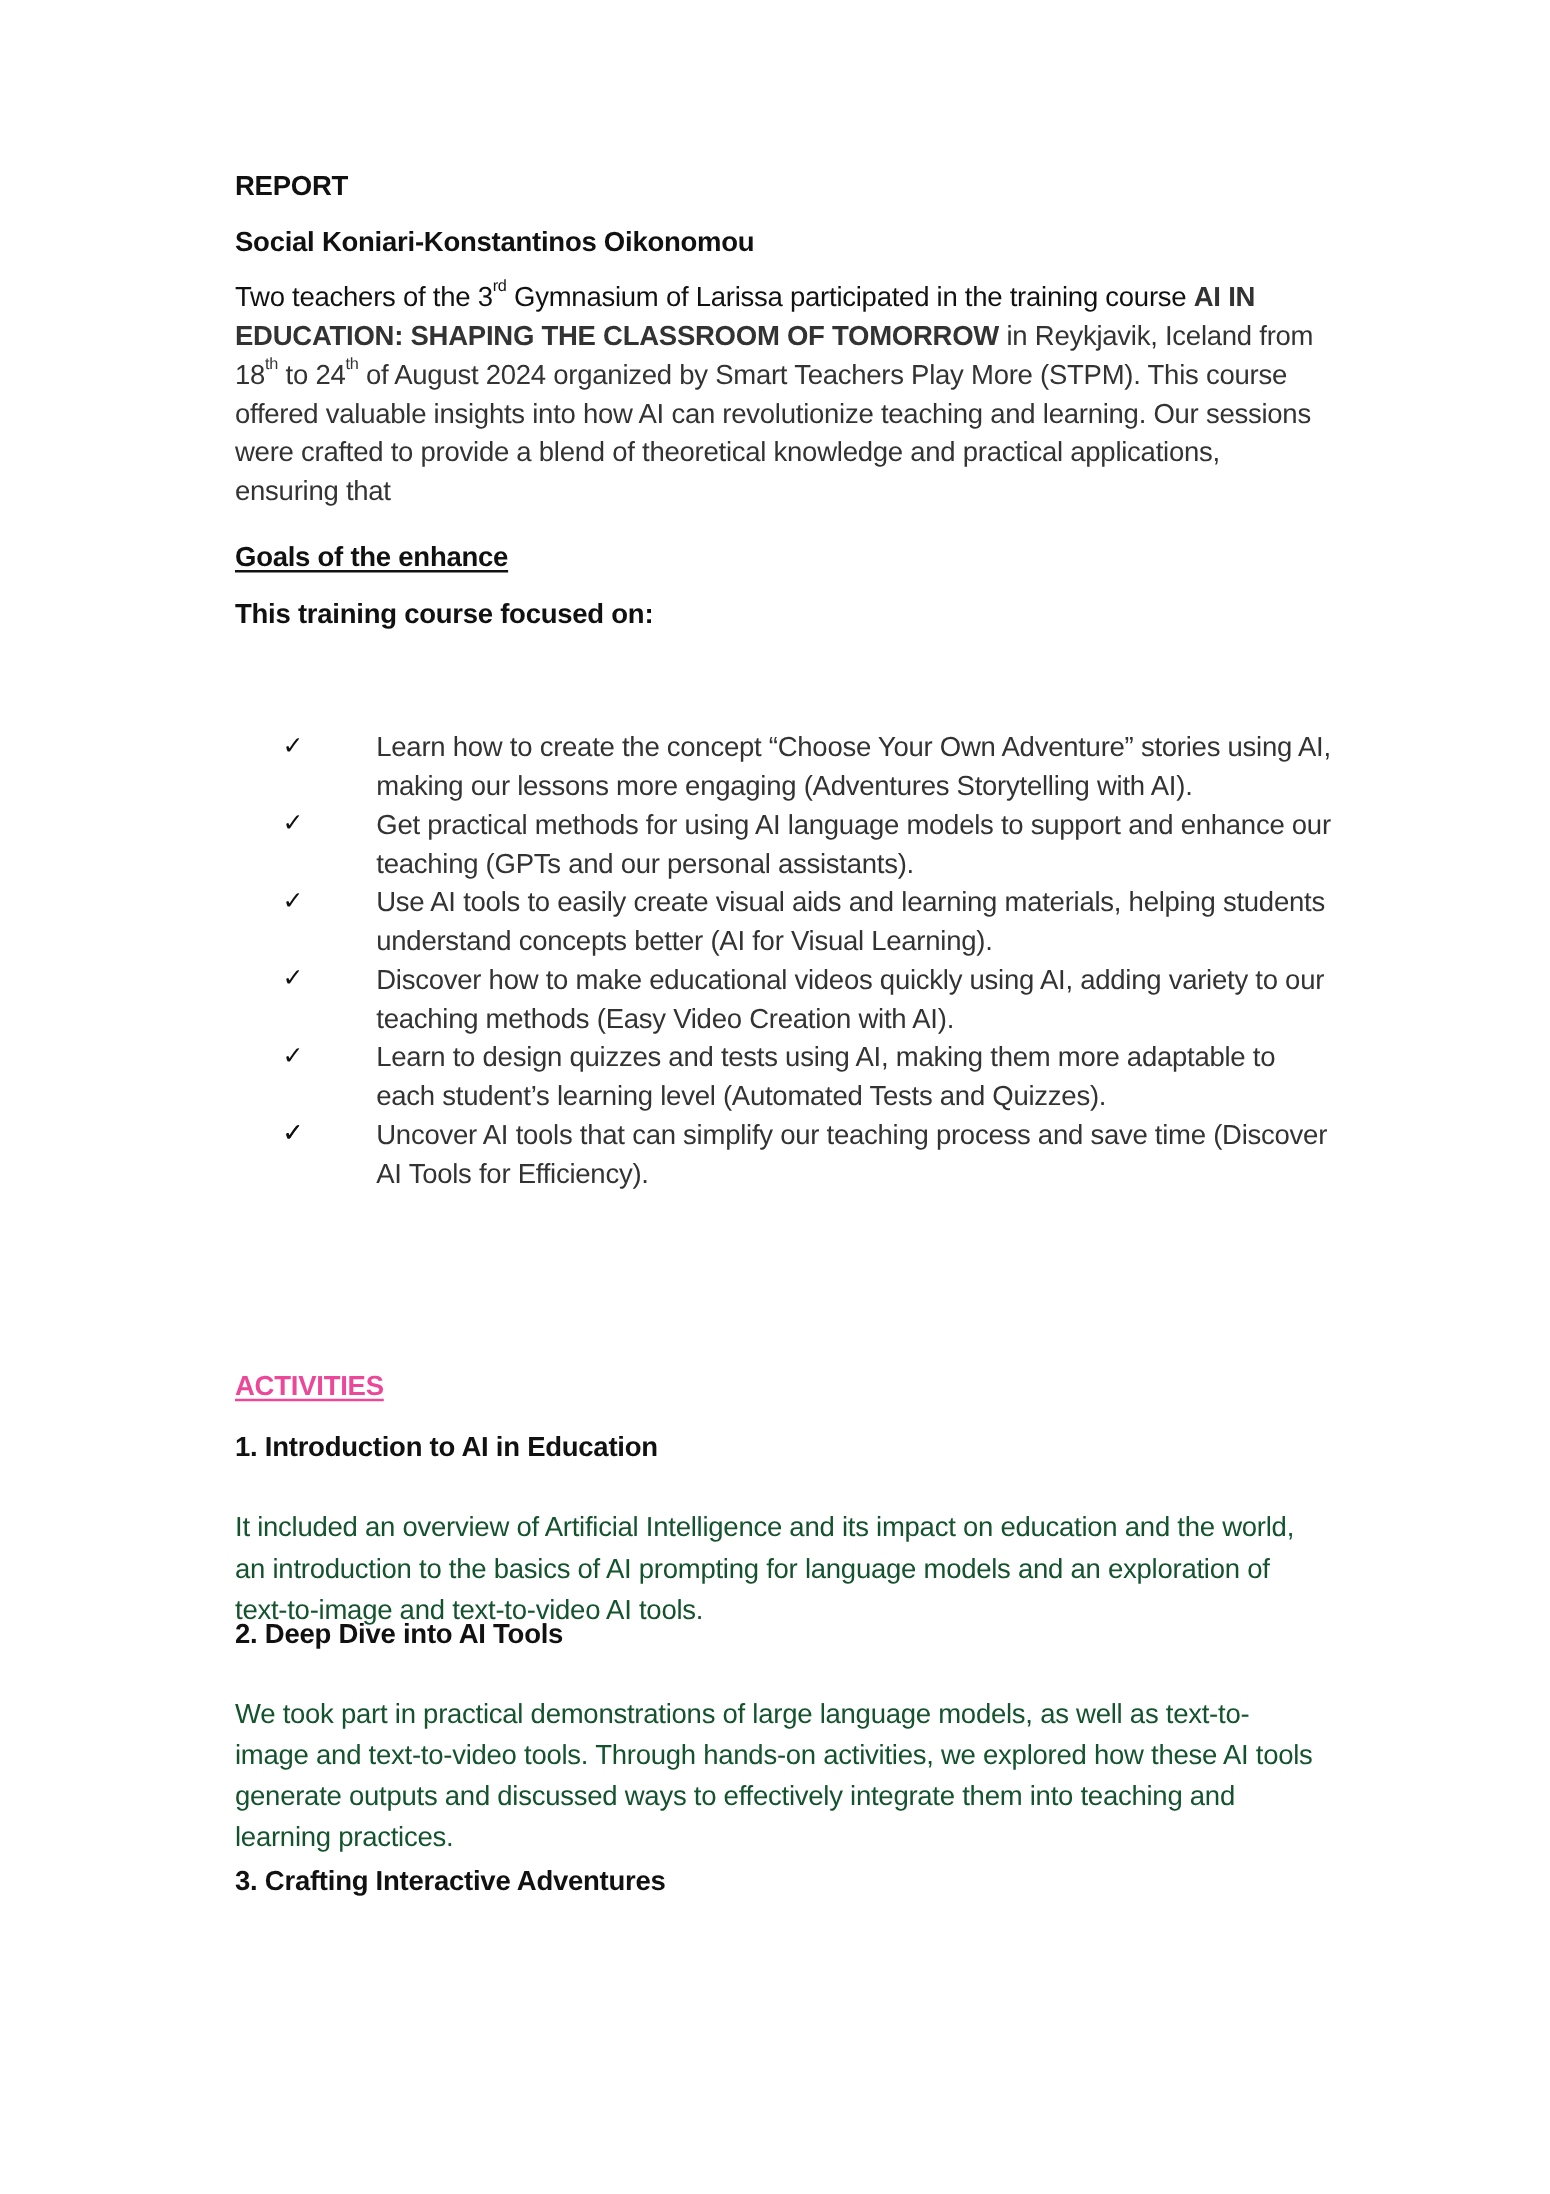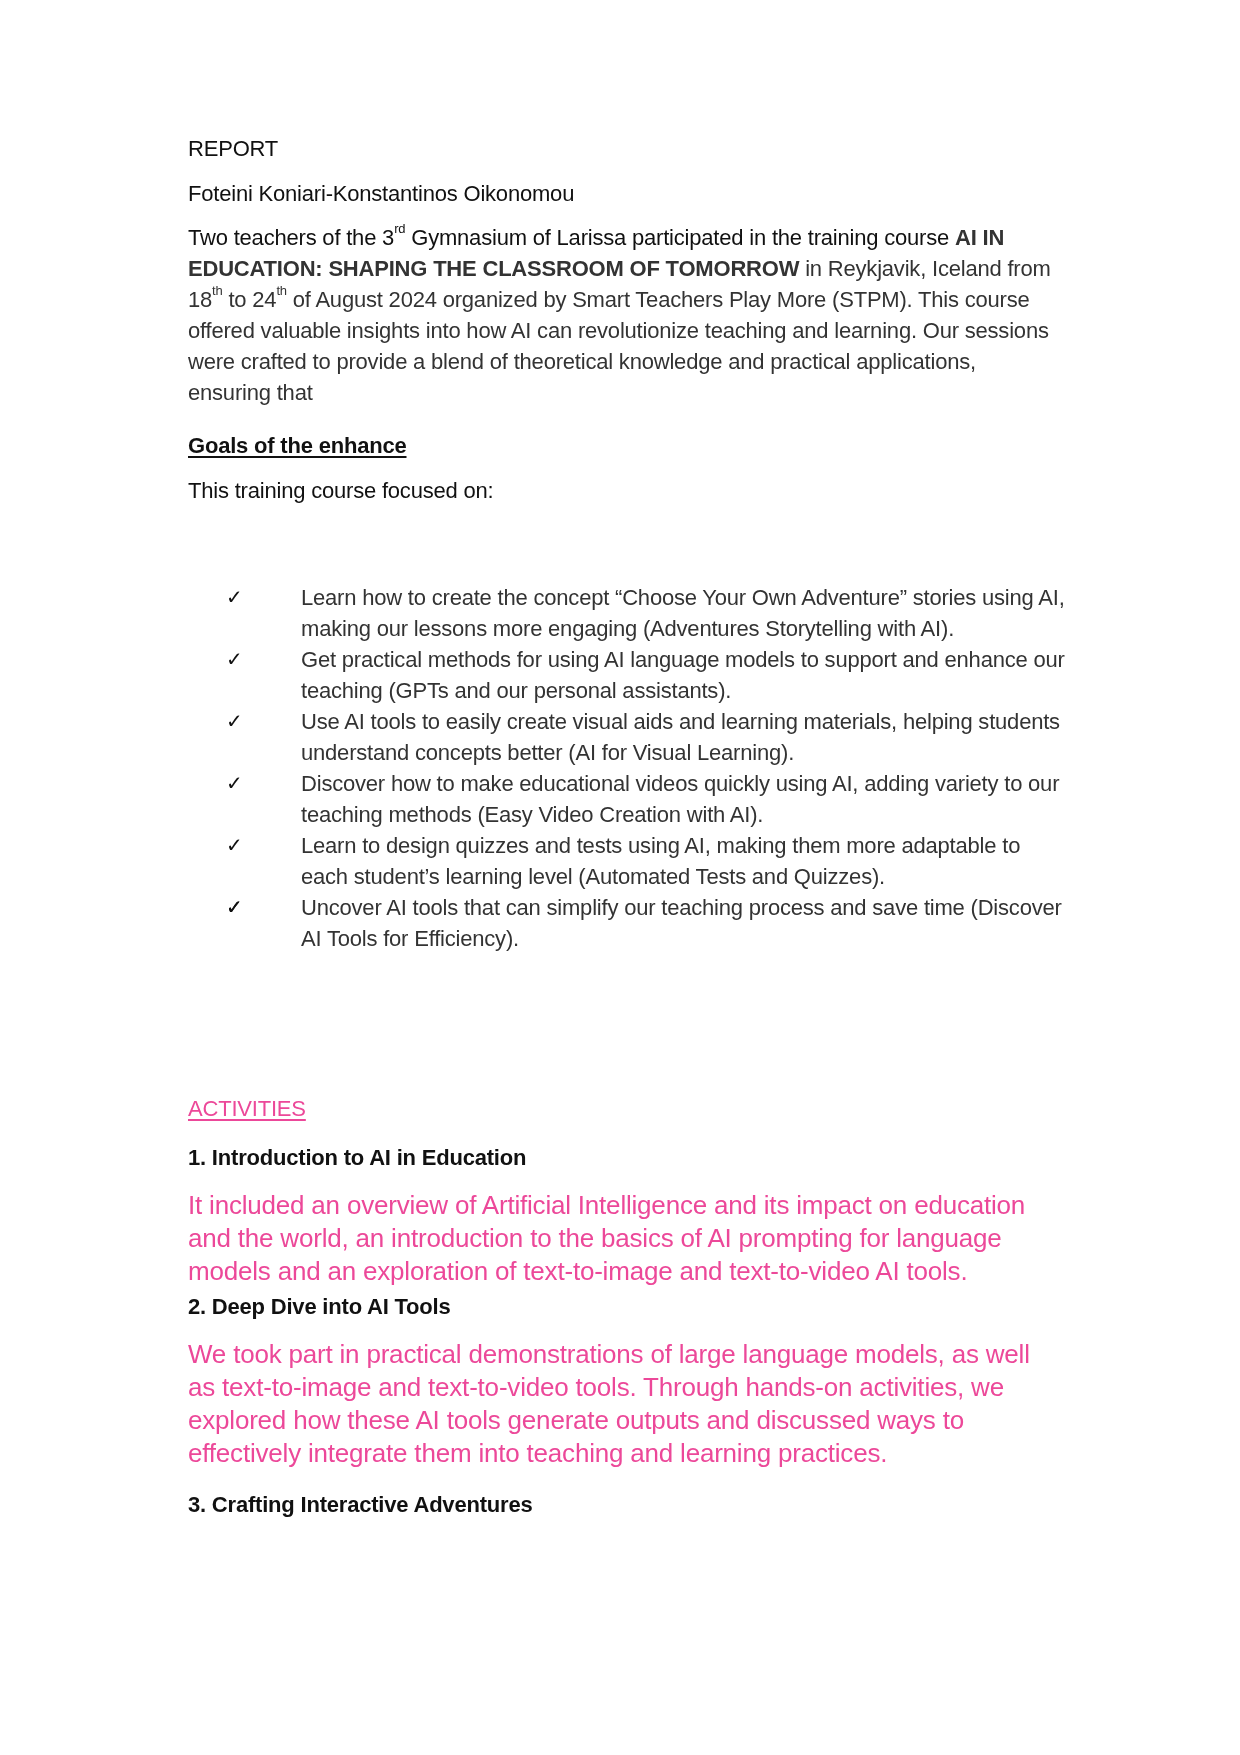--- a/index.html
+++ b/index.html
@@ -1,37 +1,37 @@
 <!DOCTYPE html>
 <html><head>
 <meta charset="utf-8">
 <style>
   html, body { margin: 0; padding: 0; background: #ffffff; }
   body { width: 1240px; height: 1755px; position: relative; overflow: hidden;
          font-family: "Liberation Sans", "DejaVu Sans", sans-serif; color: #1a1a1a; }
   .page { position: absolute; left: 188px; top: 0; width: 870px; }
-  .line { position: absolute; left: 0; font-size: 22px; line-height: 31px; white-space: nowrap; letter-spacing: -0.2px; }
+  .line { position: absolute; left: 0; font-size: 22px; line-height: 31px; white-space: nowrap; letter-spacing: -0.2px; font-weight: bold; }
   .dark { color: #111; }
   .para { position: absolute; left: 0; width: 870px; font-size: 22px; line-height: 31px; color: #333; letter-spacing: -0.2px; }
   .bold { font-weight: bold; }
   .u { text-decoration: underline; text-underline-offset: 3px; }
   sup { font-size: 13px; vertical-align: top; line-height: 16px; position: relative; top: -1px; }
   .goals { position: absolute; left: 38px; top: 582px; width: 840px; margin: 0; padding: 0; list-style: none; }
   .goals li { position: relative; padding-left: 75px; font-size: 22px; line-height: 31px; color: #333; letter-spacing: -0.2px; margin: 0; }
   .goals li .check { position: absolute; left: 0; top: 0; color: #111; font-size: 20px; }
-  .act-para { position: absolute; left: 0; width: 870px; font-size: 26px; line-height: 33px; color: #ec4899; letter-spacing: -0.2px; }
+  .act-para { position: absolute; left: 0; width: 870px; font-size: 22px; line-height: 33px; color: #14532d; letter-spacing: -0.2px; margin-top: 16px; }
 </style>
 </head>
 <body>
 
 <div class="page">
 
   <div class="line dark" style="top:133px;">REPORT</div>
 
-  <div class="line dark" style="top:178px;">Foteini Koniari-Konstantinos Oikonomou</div>
+  <div class="line dark" style="top:178px;">Social Koniari-Konstantinos Oikonomou</div>
 
   <div class="para" style="top:222px;">
     <span class="dark">Two teachers of the 3</span><sup class="dark">rd</sup><span class="dark"> Gymnasium of Larissa participated in the training course </span><span class="bold">AI IN EDUCATION: SHAPING THE CLASSROOM OF TOMORROW</span><span> in Reykjavik, Iceland from 18</span><sup>th</sup><span> to 24</span><sup>th</sup><span> of August 2024 organized by Smart Teachers Play More (STPM). This course offered valuable insights into how AI can revolutionize teaching and learning. Our sessions were crafted to provide a blend of theoretical knowledge and practical applications, ensuring that</span><br>
   </div>
 
   <div class="line bold u dark" style="top:430px;">Goals of the enhance</div>
 
   <div class="line dark" style="top:475px;">This training course focused on:</div>
 
   <ul class="goals">

